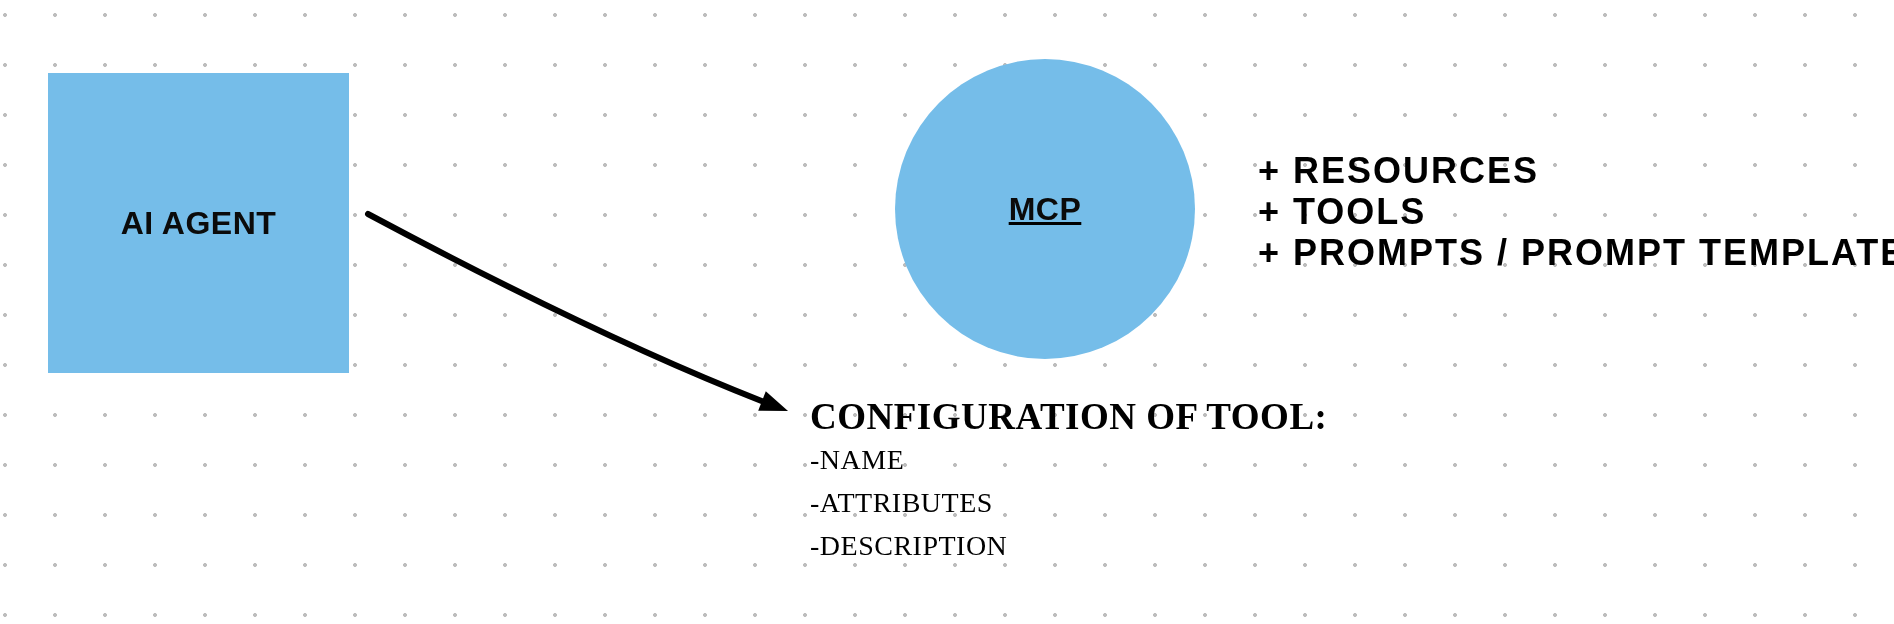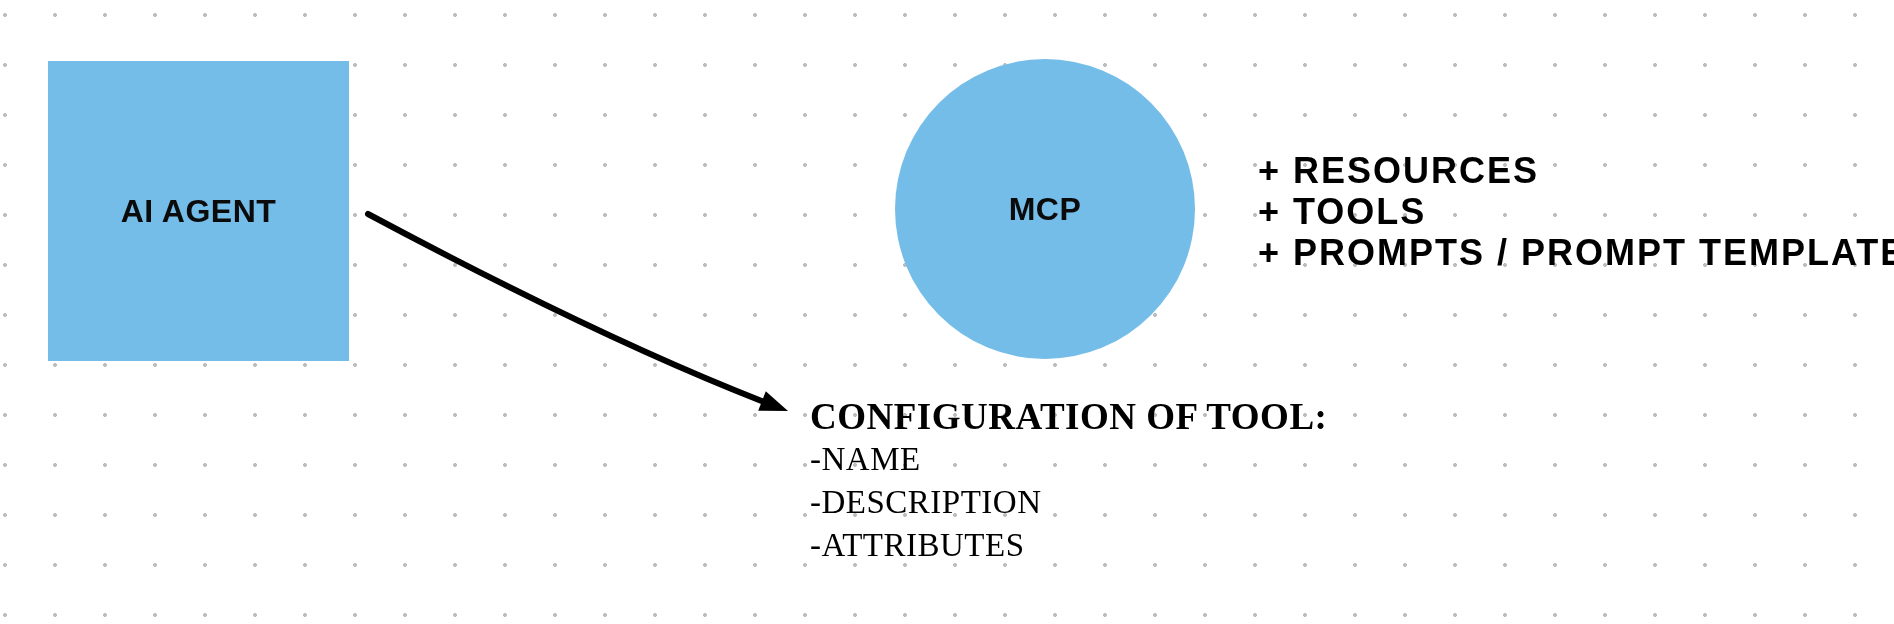--- a/index.html
+++ b/index.html
@@ -19,63 +19,63 @@
     display:flex;align-items:center;justify-content:center;
     text-align:center;
   }
   .node-label{
     font-size:32px;
     font-weight:600;
     letter-spacing:0.5px;
     color:#0b0b0b;
   }
   .square-node{left:48px;top:61px;width:301px;height:300px;}
-  .circle-node{left:895px;top:59px;width:300px;height:300px;border-radius:50%;}
+  .circle-node{left:895px;top:59px;width:300px;height:300px;border-radius:50%;text-decoration:underline;}
   .arrow-svg{position:absolute;left:0;top:0;}
   .features-block{
     position:absolute;left:1258px;top:150px;
     font-size:36px;font-weight:700;letter-spacing:2px;
     line-height:41px;white-space:nowrap;
   }
   .config-block{
     position:absolute;left:810px;top:395px;
     white-space:nowrap;
     font-family:Liberation Serif, serif;
   }
   .config-title{
     font-size:37px;font-weight:700;letter-spacing:0.5px;line-height:43px;
   }
   .config-item{
-    font-size:33px;font-weight:400;letter-spacing:0.5px;line-height:43px;
+    font-size:28px;font-weight:400;letter-spacing:0.5px;line-height:43px;
   }
 </style>
 </head>
 <body>
 
 <div class="canvas" style="--dot-color: #bdbdbd;">
 
   <svg class="arrow-svg" width="1894" height="624" viewBox="0 0 1894 624">
     <path d="M 368 214 Q 600 338 764 402" fill="none" stroke-width="6" stroke-linecap="round" stroke="#000000"></path>
     <polygon points="788,411 765.8,391.2 758.2,410.8" fill="#000000"></polygon>
   </svg>
 
-  <div class="node square-node" style="background-color: rgb(117, 189, 233);">
+  <div class="node square-node" style="background-color: rgb(117, 189, 233); margin-top: 12px;">
     <span class="node-label">AI AGENT</span>
   </div>
 
   <div class="node circle-node" style="background-color: rgb(117, 189, 233);">
     <span class="node-label">MCP</span>
   </div>
 
   <div class="features-block">
     <div>+ RESOURCES</div>
     <div>+ TOOLS</div>
     <div>+ PROMPTS / PROMPT TEMPLATES</div>
   </div>
 
   <div class="config-block">
     <div class="config-title">CONFIGURATION OF TOOL:</div>
     <div class="config-item">-NAME</div>
+    <div class="config-item">-ATTRIBUTES</div>
     <div class="config-item">-DESCRIPTION</div>
-    <div class="config-item">-ATTRIBUTES</div>
   </div>
 
 </div>
 
 </body></html>

